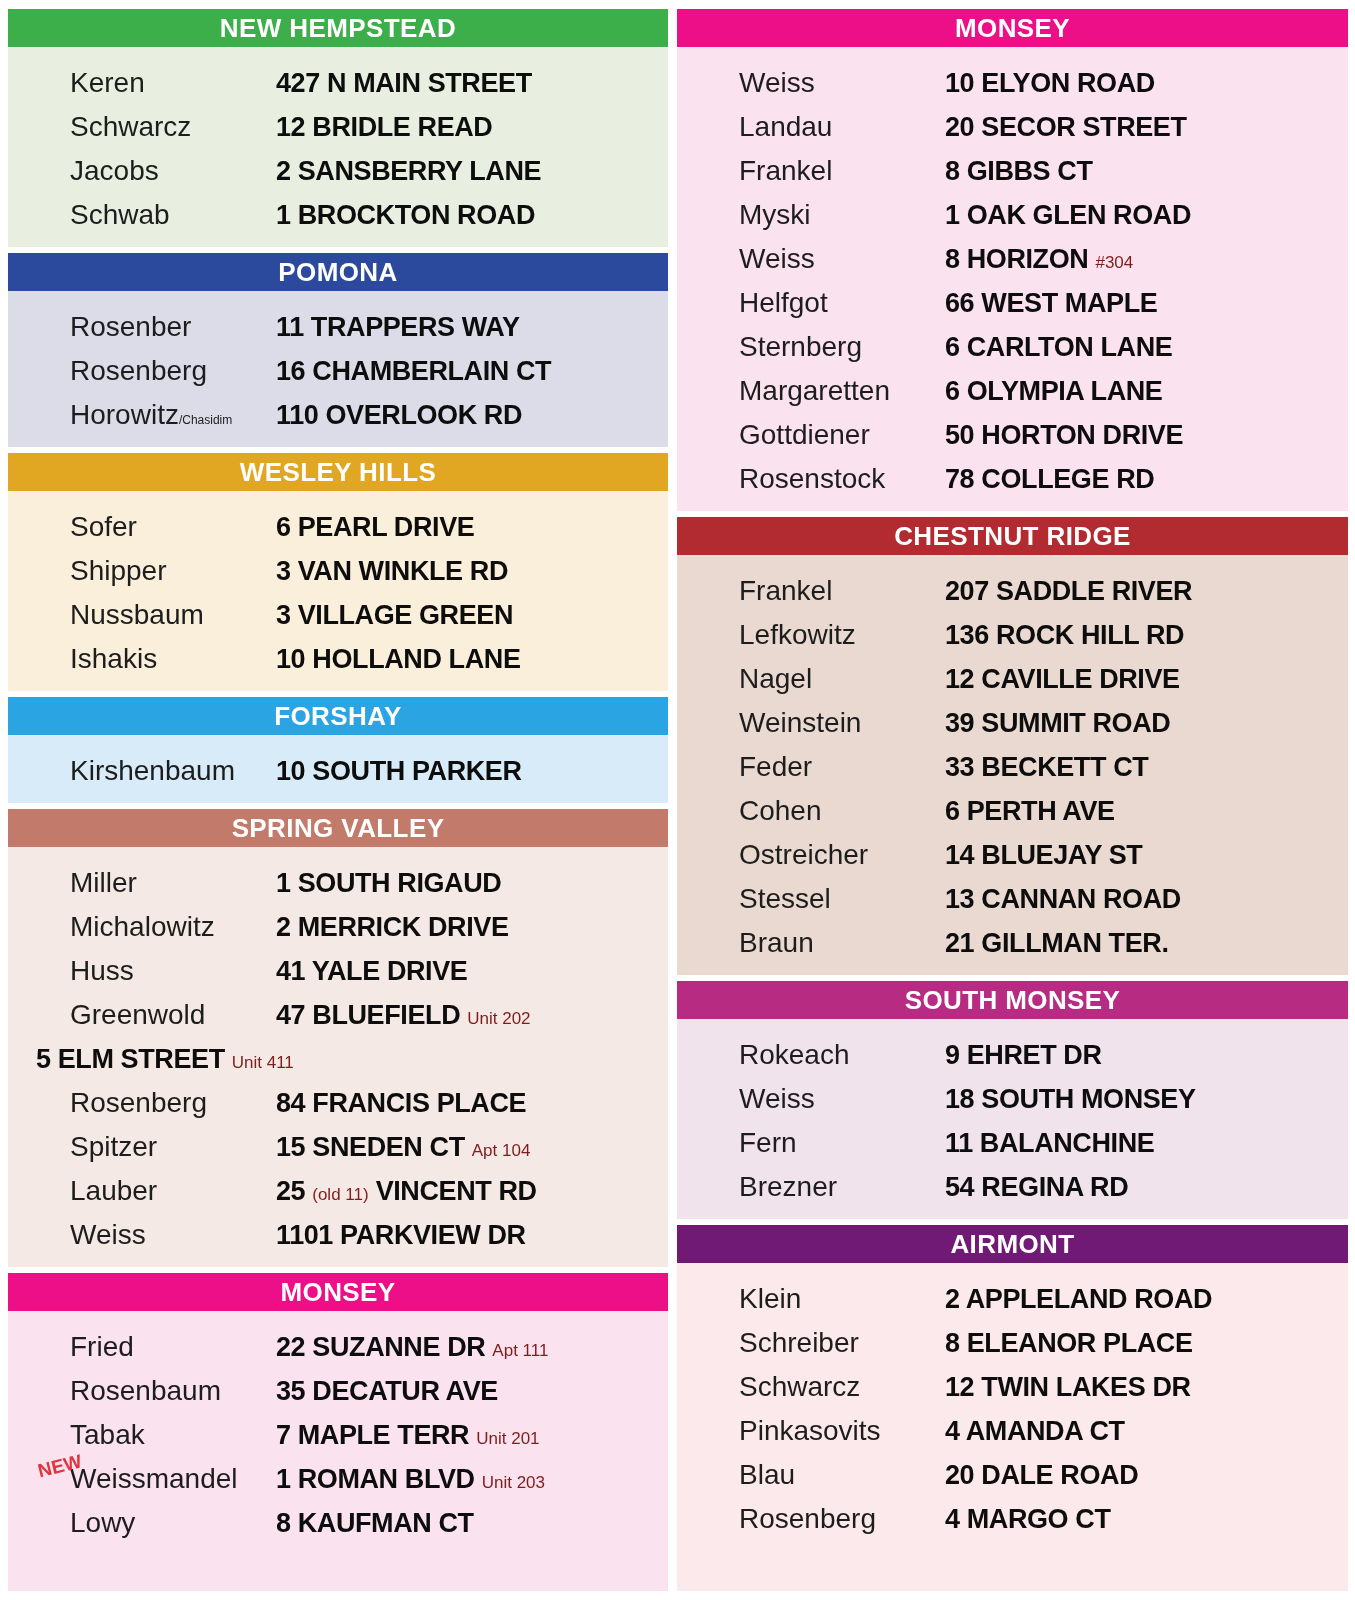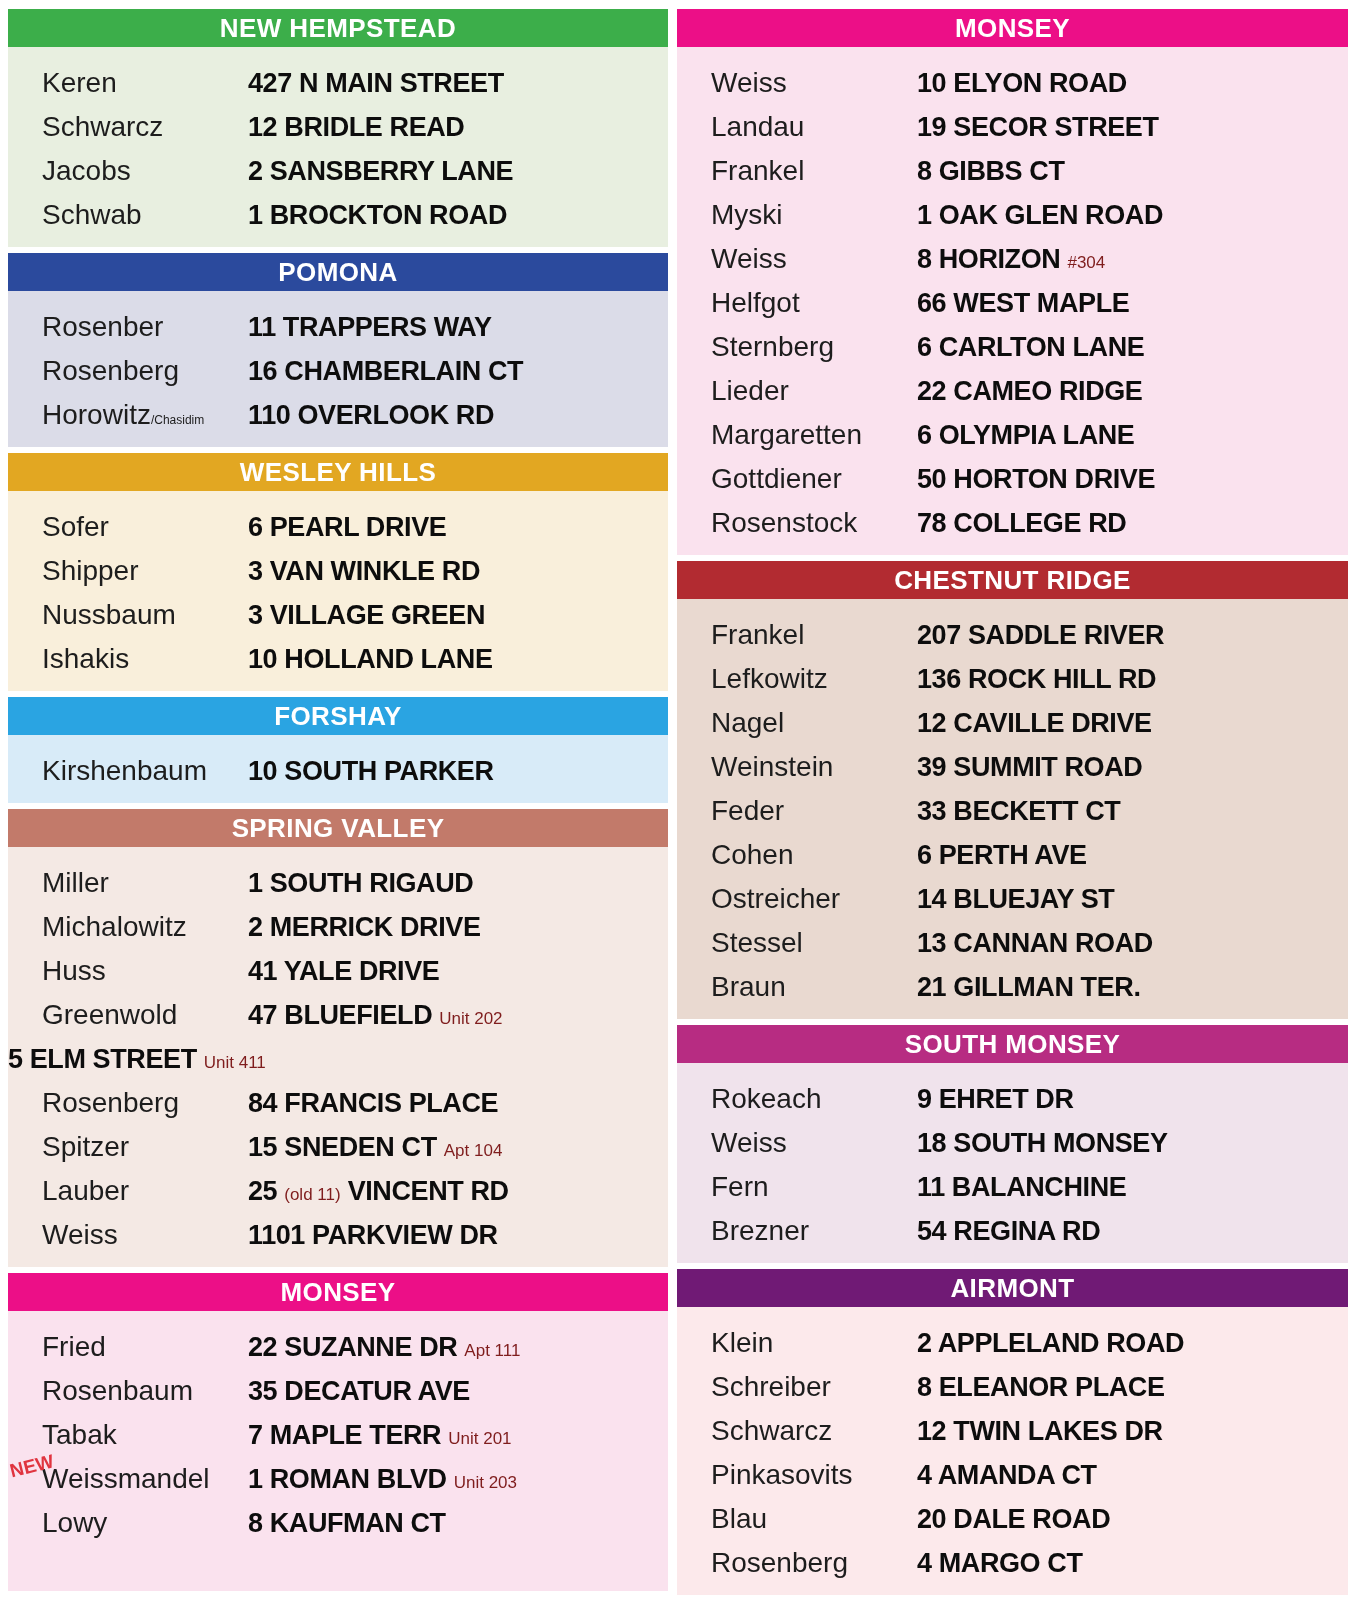--- a/index.html
+++ b/index.html
@@ -22,20 +22,21 @@
     height:38px; line-height:38px;
     text-align:center; color:#ffffff;
     font-weight:bold; font-size:26px; letter-spacing:0.4px;
   }
   .sec-body { flex:1 1 auto; padding:14px 0 10px 0; }
   .row {
     position:relative;
     display:flex;
     height:44px; line-height:44px;
     white-space:nowrap;
+    margin-left:28px;
   }
   .name {
     flex:0 0 206px; padding-left:34px;
     font-size:28px; color:#1d1d1d;
     overflow:visible;
   }
   .nsuf { font-size:12px; color:#1d1d1d; }
   .addr {
     font-size:27px; font-weight:bold; color:#0d0d0d;
     letter-spacing:-0.4px;
@@ -194,45 +195,41 @@
 <div class="col" id="col-right">
     <section class="sec">
       <div class="sec-header" style="background: rgb(236, 15, 135);">MONSEY</div>
       <div class="sec-body" style="background: rgb(250, 226, 238);">
         <div class="row">
           <span class="name">Weiss</span>
           <span class="addr"><b class="ap-b">10 ELYON ROAD</b></span>
         </div>
         <div class="row">
           <span class="name">Landau</span>
-          <span class="addr"><b class="ap-b">19 SECOR STREET</b></span>
+          <span class="addr"><b class="ap-b">20 SECOR STREET</b></span>
         </div>
         <div class="row">
           <span class="name">Frankel</span>
           <span class="addr"><b class="ap-b">8 GIBBS CT</b></span>
         </div>
         <div class="row">
           <span class="name">Myski</span>
           <span class="addr"><b class="ap-b">1 OAK GLEN ROAD</b></span>
         </div>
         <div class="row">
           <span class="name">Weiss</span>
           <span class="addr"><b class="ap-b">8 HORIZON</b><span class="ap-s">#304</span></span>
         </div>
         <div class="row">
           <span class="name">Helfgot</span>
           <span class="addr"><b class="ap-b">66 WEST MAPLE</b></span>
         </div>
         <div class="row">
           <span class="name">Sternberg</span>
           <span class="addr"><b class="ap-b">6 CARLTON LANE</b></span>
-        </div>
-        <div class="row">
-          <span class="name">Lieder</span>
-          <span class="addr"><b class="ap-b">22 CAMEO RIDGE</b></span>
         </div>
         <div class="row">
           <span class="name">Margaretten</span>
           <span class="addr"><b class="ap-b">6 OLYMPIA LANE</b></span>
         </div>
         <div class="row">
           <span class="name">Gottdiener</span>
           <span class="addr"><b class="ap-b">50 HORTON DRIVE</b></span>
         </div>
         <div class="row">

